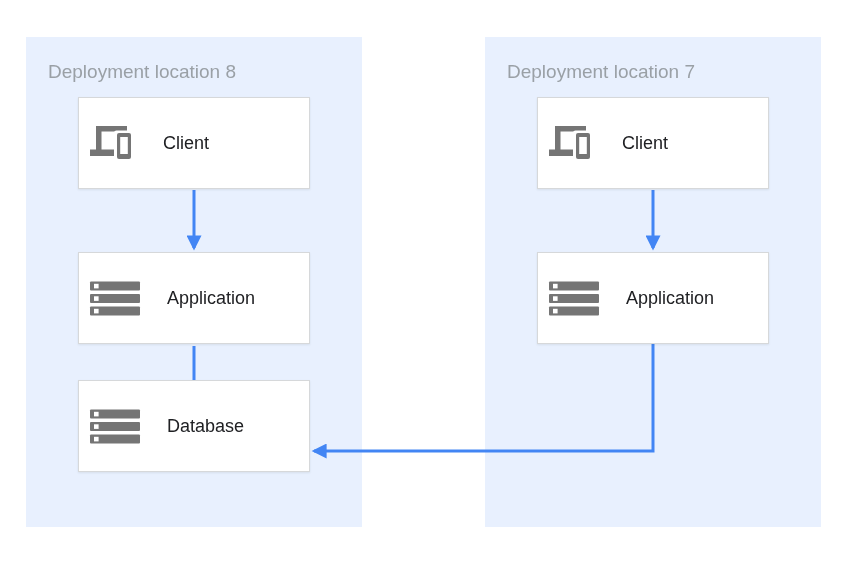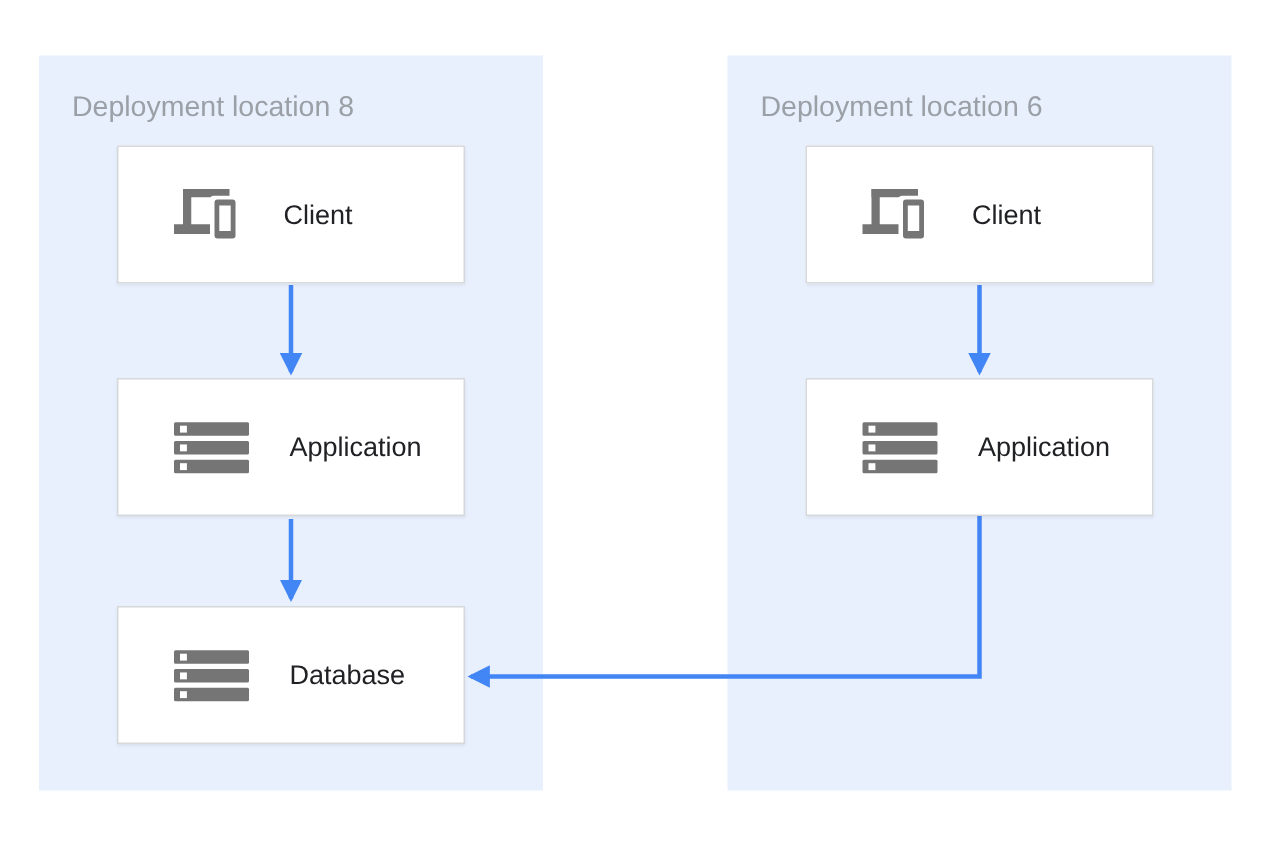--- a/index.html
+++ b/index.html
@@ -15,43 +15,43 @@
   body{font-family:"Liberation Sans", sans-serif;}
   .stage{position:relative;width:856px;height:574px;background:#ffffff;overflow:hidden;}
   .panel{position:absolute;top:37px;width:336px;height:490px;background:var(--panel-bg);}
   .panel-left{left:26px;}
   .panel-right{left:485px;}
   .panel-title{position:absolute;top:24px;left:22px;font-size:19px;line-height:1.2;
     color:var(--panel-title-text);white-space:nowrap;}
   .node{position:absolute;width:232px;height:92px;background:var(--node-bg);
     border:1px solid var(--node-border);box-sizing:border-box;
     box-shadow:0 1px 2px rgba(60,64,67,0.10);
-    display:flex;align-items:center;padding-left:36px;}
+    display:flex;align-items:center;padding-left:10px;}
   .node .icon{flex:0 0 auto;display:flex;align-items:center;}
   .node .label{margin-left:26px;font-size:18px;color:var(--node-label-text);white-space:nowrap;}
   #node-l-client{left:78px;top:97px;}
   #node-l-app{left:78px;top:252px;}
-  #node-l-db{left:78px;top:404px;align-items:center;}
+  #node-l-db{left:78px;top:380px;align-items:center;}
   #node-r-client{left:537px;top:97px;}
   #node-r-app{left:537px;top:252px;}
   .edges{position:absolute;left:0;top:0;pointer-events:none;}
   .edge{stroke:var(--arrow-color);stroke-width:3;fill:none;}
   .edge-head{fill:var(--arrow-color);}
 </style>
 </head>
 <body>
 
 <div class="stage">
 
   <section class="panel panel-left">
     <div class="panel-title">Deployment location 8</div>
   </section>
 
   <section class="panel panel-right">
-    <div class="panel-title">Deployment location 6</div>
+    <div class="panel-title">Deployment location 7</div>
   </section>
 
   <svg class="edges" width="856" height="574" viewBox="0 0 856 574">
     <defs>
       <marker id="ah" viewBox="0 0 6 5" markerWidth="6" markerHeight="5" refX="4.2" refY="2.5" orient="auto" markerUnits="strokeWidth">
         <path class="edge-head" d="M0,0 L5,2.5 L0,5 Z"></path>
       </marker>
     </defs>
     <line class="edge" x1="194" y1="190" x2="194" y2="248" marker-end="url(#ah)"></line>
     <line class="edge" x1="194" y1="346" x2="194" y2="399" marker-end="url(#ah)"></line>

